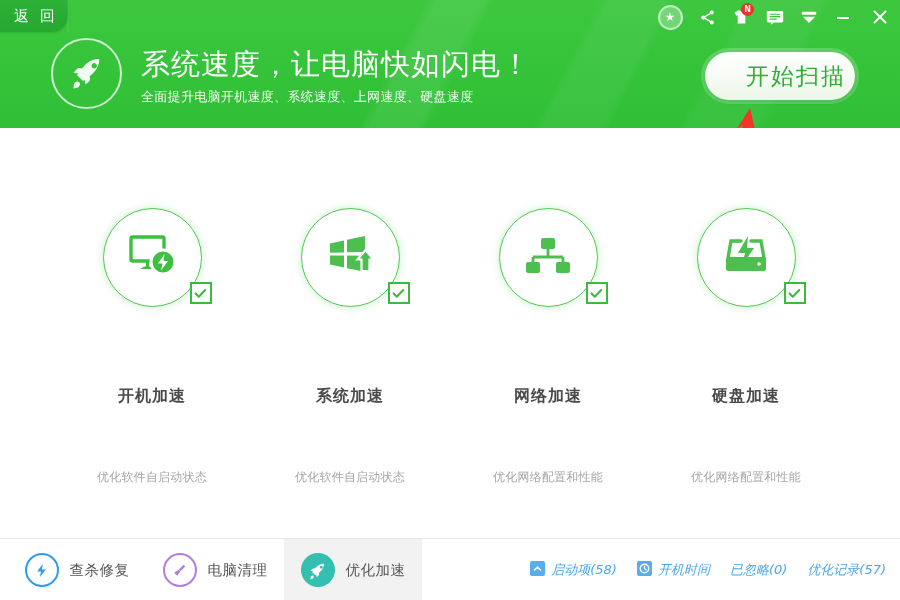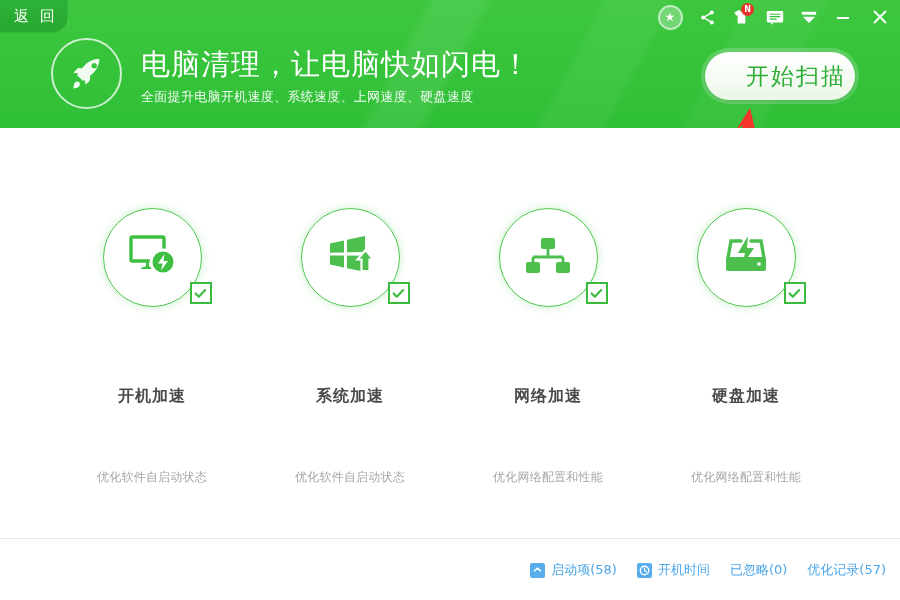--- a/index.html
+++ b/index.html
@@ -185,24 +185,24 @@
   .fnav-icon.ring-blue   { border: 2px solid #2f9bf0; }
   .fnav-icon.ring-purple { border: 2px solid #b07de0; }
   .fnav-icon.fill-teal   { background: #34bfb0; }
   .fnav-label { font-size: 14.5px; color: #555; letter-spacing: 0.5px; }
 
   .footer-links {
     position: absolute; right: 14px; top: 0; height: 62px;
     display:flex; align-items:center; gap: 0px;
   }
   .flink {
-    display:flex; align-items:center; gap: 6px;
+    display:flex; align-items:flex-start; gap: 6px;
     margin-left: 20px;
     font-size: 13px; color: #4ca6e8;
-    cursor:pointer; white-space: nowrap;
+    cursor:pointer; white-space: nowrap; font-style: italic;
   }
   .flink-sq {
     width: 15px; height: 15px; border-radius: 2px;
     background: #57aeea;
     display:flex; align-items:center; justify-content:center;
   }
 </style>
 </head>
 <body>
 
@@ -269,21 +269,21 @@
 
     <div class="hero-circle">
       <span>
         <svg width="36" height="36" viewBox="0 0 40 40" fill="rgba(255,255,255,0.93)">
           <path d="M33.6 5.6 C28 5.2 21.6 8 17.6 12.4 L14.4 16 L12 15.6 C10.6 15.4 9.4 15.9 8.5 16.9 L5 20.7 L10.3 21.8 L8.9 23.6 L15.6 30.1 L17.3 28.6 L18.4 34 L22.2 30.5 C23.2 29.6 23.6 28.4 23.4 27 L23 24.6 L26.7 21.4 C31 17.3 33.9 11.2 33.6 5.6 Z M25.9 15.3 C24.7 14.1 24.7 12.2 25.9 11 C27.1 9.8 29 9.8 30.2 11 C31.4 12.2 31.4 14.1 30.2 15.3 C29 16.5 27.1 16.5 25.9 15.3 Z"></path>
           <path d="M6.4 31.9 C7.9 30.4 10 30.2 11.3 31.5 C12.6 32.8 12.4 34.9 10.9 36.4 C9.7 37.6 5 38.4 5 38.4 C5 38.4 5.2 33.1 6.4 31.9 Z"></path>
         </svg>
       </span>
     </div>
 
-    <div class="hero-title">电脑清理，让电脑快如闪电！</div>
+    <div class="hero-title">系统速度，让电脑快如闪电！</div>
     <div class="hero-sub">全面提升电脑开机速度、系统速度、上网速度、硬盘速度</div>
 
     <div class="scan-btn">
       <span class="scan-btn-label">开始扫描</span>
     </div>
   </div>
 
   <svg class="red-arrow" width="130" height="135" viewBox="0 0 130 135">
     <path d="M27 122 L53 30 L46 35 L60 13 L66 39 L60 32 L33 124 Z" fill="#f5342c"></path>
   </svg>
@@ -381,20 +381,51 @@
         </div>
         <div class="feat-title">硬盘加速</div>
         <div class="feat-desc">优化网络配置和性能</div>
       </div>
 
     </div>
   </div>
 
   <div class="footer">
 
+    <div class="footer-nav">
+
+      <div class="fnav">
+        <span class="fnav-icon ring-blue">
+          <svg width="17" height="17" viewBox="0 0 20 20">
+            <path d="M11.5 2 L5 11.2 L9.4 11.2 L8 18 L15 8.8 L10.6 8.8 Z" fill="#2f9bf0"></path>
+          </svg>
+        </span>
+        <span class="fnav-label">查杀修复</span>
+      </div>
+
+      <div class="fnav">
+        <span class="fnav-icon ring-purple">
+          <svg width="17" height="17" viewBox="0 0 20 20">
+            <path d="M14.8 3.2 L16.8 5.2 L11.2 10.8 L9.2 8.8 Z" fill="#b07de0"></path>
+            <path d="M9 9 L11 11 L7.4 16.2 L3.6 12.6 Z" fill="#b07de0"></path>
+          </svg>
+        </span>
+        <span class="fnav-label">电脑清理</span>
+      </div>
+
+      <div class="fnav active">
+        <span class="fnav-icon fill-teal">
+          <svg width="19" height="19" viewBox="0 0 40 40" fill="#ffffff">
+            <path d="M33.6 5.6 C28 5.2 21.6 8 17.6 12.4 L14.4 16 L12 15.6 C10.6 15.4 9.4 15.9 8.5 16.9 L5 20.7 L10.3 21.8 L8.9 23.6 L15.6 30.1 L17.3 28.6 L18.4 34 L22.2 30.5 C23.2 29.6 23.6 28.4 23.4 27 L23 24.6 L26.7 21.4 C31 17.3 33.9 11.2 33.6 5.6 Z M25.9 15.3 C24.7 14.1 24.7 12.2 25.9 11 C27.1 9.8 29 9.8 30.2 11 C31.4 12.2 31.4 14.1 30.2 15.3 C29 16.5 27.1 16.5 25.9 15.3 Z"></path>
+            <path d="M6.4 31.9 C7.9 30.4 10 30.2 11.3 31.5 C12.6 32.8 12.4 34.9 10.9 36.4 C9.7 37.6 5 38.4 5 38.4 C5 38.4 5.2 33.1 6.4 31.9 Z"></path>
+          </svg>
+        </span>
+        <span class="fnav-label">优化加速</span>
+      </div>
+    </div>
 
     <div class="footer-links">
 
       <div class="flink">
         <span class="flink-sq">
           <svg width="9" height="8" viewBox="0 0 10 9" fill="none" stroke="#ffffff" stroke-width="1.7" stroke-linecap="round" stroke-linejoin="round">
             <path d="M1.6 5.6 L5 2.4 L8.4 5.6"></path>
           </svg>
         </span>
         <span>启动项(58)</span>

